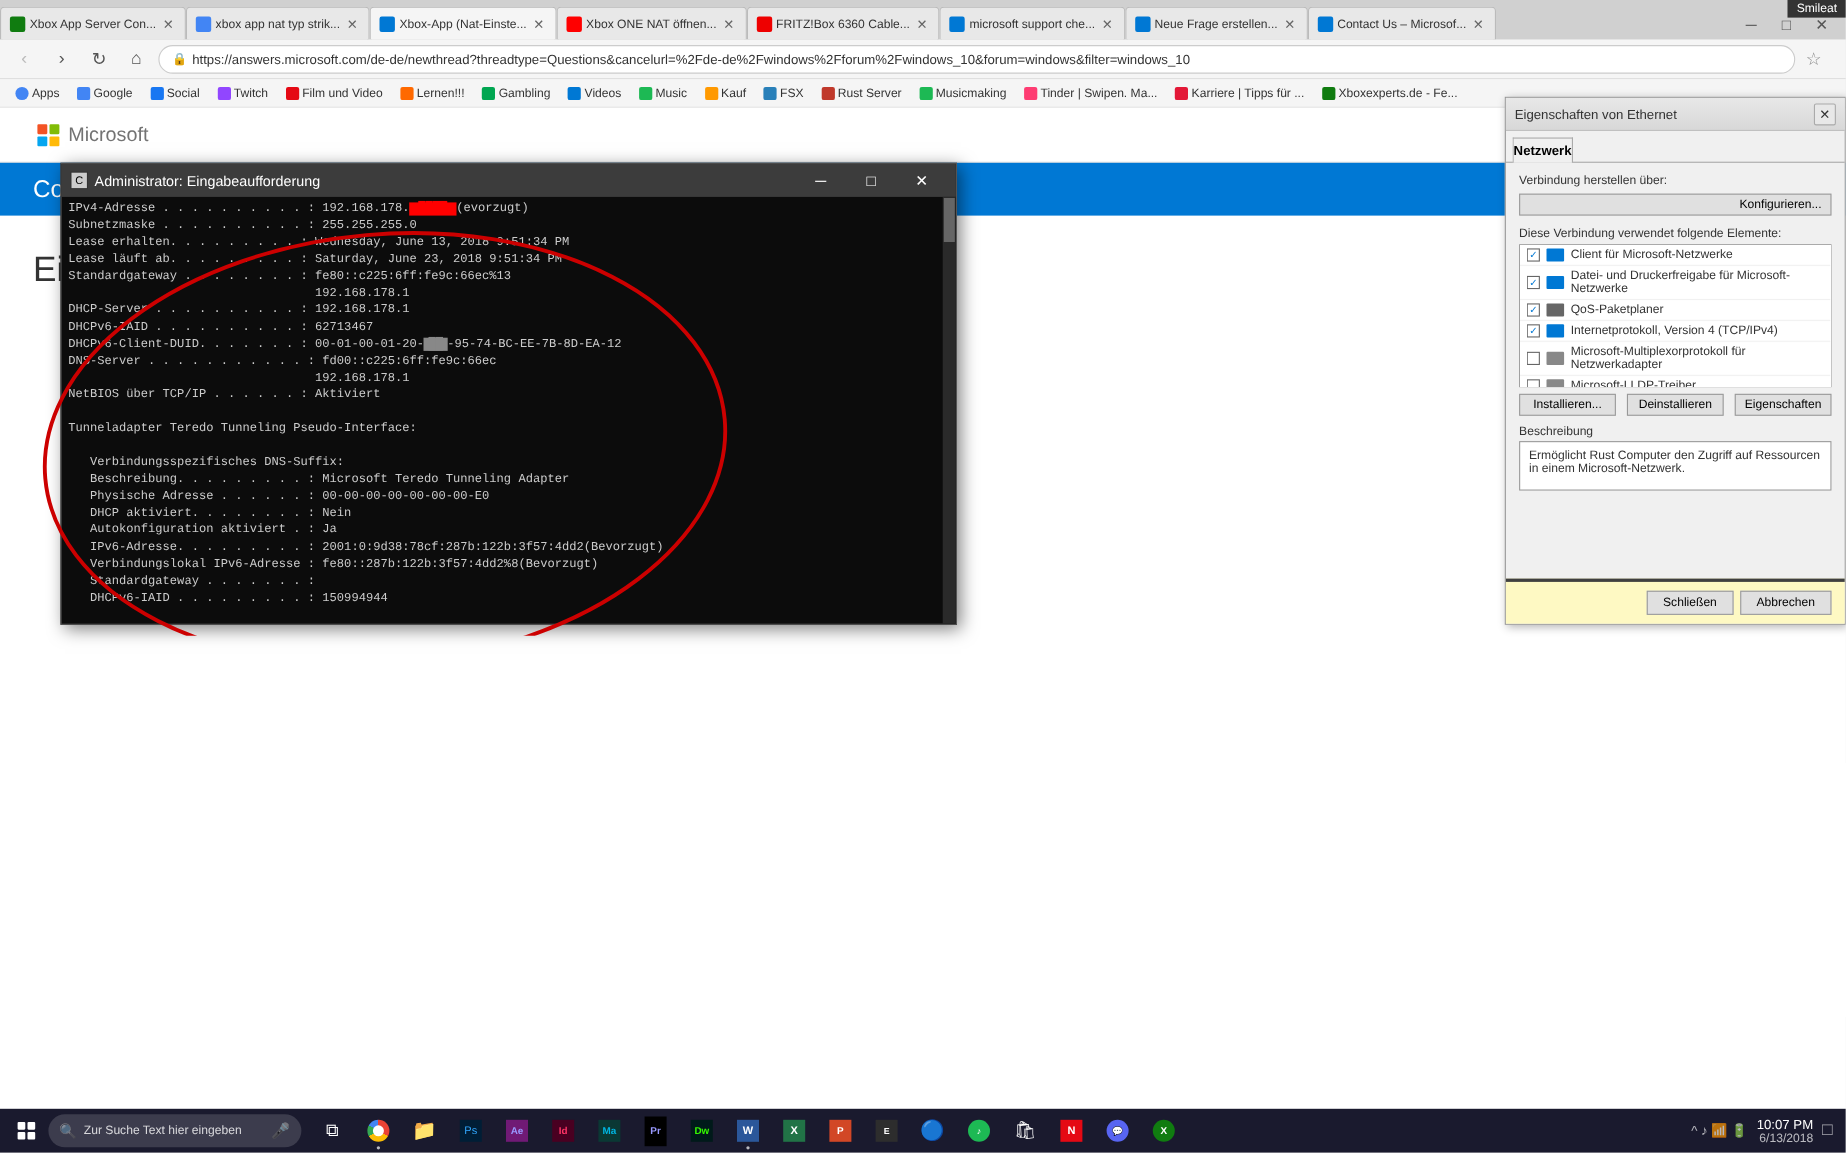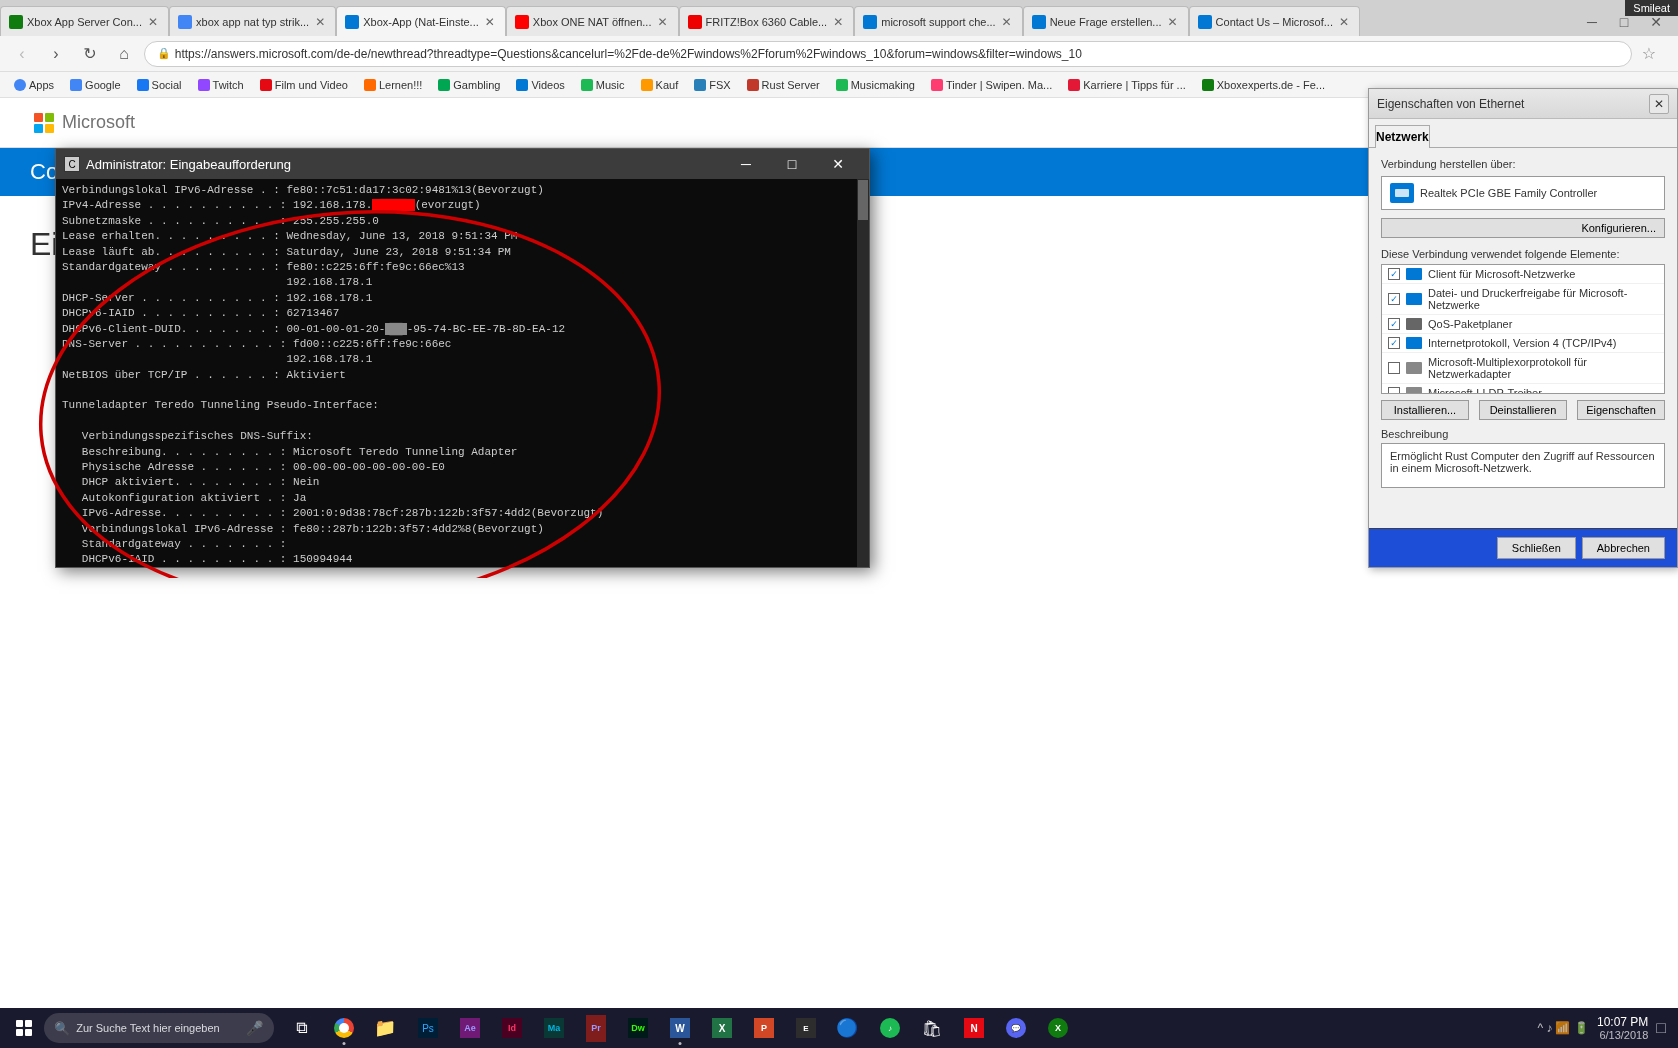--- a/index.html
+++ b/index.html
@@ -98,21 +98,21 @@
     .eth-list { border: 1px solid #999; background: white; height: 130px; overflow-y: auto; }
     .eth-list-item { display: flex; align-items: center; padding: 3px 6px; font-size: 11px; border-bottom: 1px solid #f0f0f0; gap: 6px; }
     .eth-checkbox { width: 12px; height: 12px; border: 1px solid #666; background: white; flex-shrink: 0; display: flex; align-items: center; justify-content: center; }
     .eth-checkbox.checked::after { content: '✓'; font-size: 9px; color: #0078d4; }
     .eth-item-icon { width: 16px; height: 12px; background: #0078d4; border-radius: 1px; flex-shrink: 0; }
     .eth-item-text { font-size: 11px; color: #333; }
     .eth-btn-row { display: flex; gap: 10px; margin-top: 6px; }
     .eth-btn { flex: 1; padding: 3px 6px; font-size: 11px; background: #e0e0e0; border: 1px solid #999; cursor: pointer; }
     .eth-desc-label { font-size: 11px; color: #333; margin-top: 8px; margin-bottom: 3px; }
     .eth-desc-box { border: 1px solid #999; background: white; padding: 6px 8px; font-size: 11px; color: #333; height: 45px; }
-    .eth-footer { position: absolute; bottom: 0; left: 0; right: 0; padding: 8px 12px; display: flex; justify-content: flex-end; gap: 6px; border-top: 1px solid #404040; background: #1d4ed8; }
+    .eth-footer { position: absolute; bottom: 0; left: 0; right: 0; padding: 8px 12px; display: flex; justify-content: flex-end; gap: 6px; border-top: 3px solid #404040; background: #fef9c3; }
     .eth-footer-btn { padding: 4px 14px; font-size: 11px; background: #e0e0e0; border: 1px solid #999; cursor: pointer; }
 
     
     .taskbar { position: absolute; bottom: 0; left: 0; right: 0; height: 40px; background: #1a1a2e; display: flex; align-items: center; padding: 0 4px; z-index: 100; }
     .start-btn { width: 40px; height: 40px; display: flex; align-items: center; justify-content: center; cursor: pointer; }
     .win-icon { display: grid; grid-template-columns: 1fr 1fr; gap: 2px; width: 16px; height: 16px; }
     .win-cell { background: white; border-radius: 1px; }
     .search-box { display: flex; align-items: center; background: rgba(255,255,255,0.15); height: 30px; width: 230px; border-radius: 15px; padding: 0 10px; gap: 6px; cursor: text; }
     .search-box-text { font-size: 11px; color: rgba(255,255,255,0.8); }
     .mic-icon { color: rgba(255,255,255,0.6); font-size: 14px; margin-left: auto; }
@@ -301,21 +301,20 @@
       <span style="color:#000;font-size:10px;background:#ccc;width:14px;height:14px;display:flex;align-items:center;justify-content:center;">C</span>
     </div>
     <span class="cmd-title">Administrator: Eingabeaufforderung</span>
     <div class="cmd-controls">
       <div class="cmd-ctrl">─</div>
       <div class="cmd-ctrl">□</div>
       <div class="cmd-ctrl close">✕</div>
     </div>
   </div>
   <div class="cmd-body">
-    <div class="line">Verbindungslokal IPv6-Adresse . : fe80::7c51:da17:3c02:9481%13(Bevorzugt)</div>
     <div class="line">IPv4-Adresse . . . . . . . . . . : 192.168.178.<span style="background:red;color:red;padding:0 8px;">████</span>(evorzugt)</div>
     <div class="line">Subnetzmaske . . . . . . . . . . : 255.255.255.0</div>
     <div class="line">Lease erhalten. . . . . . . . . : Wednesday, June 13, 2018 9:51:34 PM</div>
     <div class="line">Lease läuft ab. . . . . . . . . : Saturday, June 23, 2018 9:51:34 PM</div>
     <div class="line">Standardgateway . . . . . . . . : fe80::c225:6ff:fe9c:66ec%13</div>
     <div class="line">                                  192.168.178.1</div>
     <div class="line">DHCP-Server . . . . . . . . . . : 192.168.178.1</div>
     <div class="line">DHCPv6-IAID . . . . . . . . . . : 62713467</div>
     <div class="line">DHCPv6-Client-DUID. . . . . . . : 00-01-00-01-20-<span style="background:#888;color:#888;padding:0 4px;">██</span>-95-74-BC-EE-7B-8D-EA-12</div>
     <div class="line">DNS-Server . . . . . . . . . . . : fd00::c225:6ff:fe9c:66ec</div>
@@ -347,28 +346,20 @@
 <div class="ethernet-panel">
   <div class="eth-titlebar">
     <span class="eth-title-text">Eigenschaften von Ethernet</span>
     <div class="eth-close">✕</div>
   </div>
   <div class="eth-tabs">
     <div class="eth-tab active">Netzwerk</div>
   </div>
   <div class="eth-body">
     <div class="eth-label">Verbindung herstellen über:</div>
-    <div class="eth-connect-box">
-      <div class="eth-device-icon">
-        <svg width="16" height="12" viewBox="0 0 16 12">
-            <rect x="1" y="2" width="14" height="8" rx="1" fill="white" opacity="0.8"></rect>
-          </svg>
-      </div>
-      <span class="eth-device-text">Realtek PCIe GBE Family Controller</span>
-    </div>
     <button class="eth-configure-btn">Konfigurieren...</button>
     <div class="eth-components-label">Diese Verbindung verwendet folgende Elemente:</div>
     <div class="eth-list">
       <div class="eth-list-item">
         <div class="eth-checkbox checked"></div>
         <div class="eth-item-icon" style="background:#0078d4;"></div>
         <span class="eth-item-text">Client für Microsoft-Netzwerke</span>
       </div>
       <div class="eth-list-item">
         <div class="eth-checkbox checked"></div>
@@ -452,21 +443,21 @@
 
     <div class="taskbar-app">
       <div style="width:20px;height:20px;background:#490021;display:flex;align-items:center;justify-content:center;font-size:9px;color:#ff3366;font-weight:bold;">Id</div>
     </div>
 
     <div class="taskbar-app">
       <div style="width:20px;height:20px;background:#0a3834;display:flex;align-items:center;justify-content:center;font-size:9px;color:#00b5e2;font-weight:bold;">Ma</div>
     </div>
 
     <div class="taskbar-app">
-      <div style="width:20px;height:27px;background:#7f1d1d;display:flex;align-items:center;justify-content:center;font-size:9px;color:#9999ff;font-weight:bold;">Pr</div>
+      <div style="width:20px;height:27px;background:#000000;display:flex;align-items:center;justify-content:center;font-size:9px;color:#9999ff;font-weight:bold;">Pr</div>
     </div>
 
     <div class="taskbar-app">
       <div style="width:20px;height:20px;background:#001a1a;display:flex;align-items:center;justify-content:center;font-size:9px;color:#35fa00;font-weight:bold;">Dw</div>
     </div>
 
     <div class="taskbar-app">
       <div style="width:20px;height:20px;background:#2b579a;display:flex;align-items:center;justify-content:center;font-size:10px;color:white;font-weight:bold;">W</div>
       <div class="app-dot"></div>
     </div>

